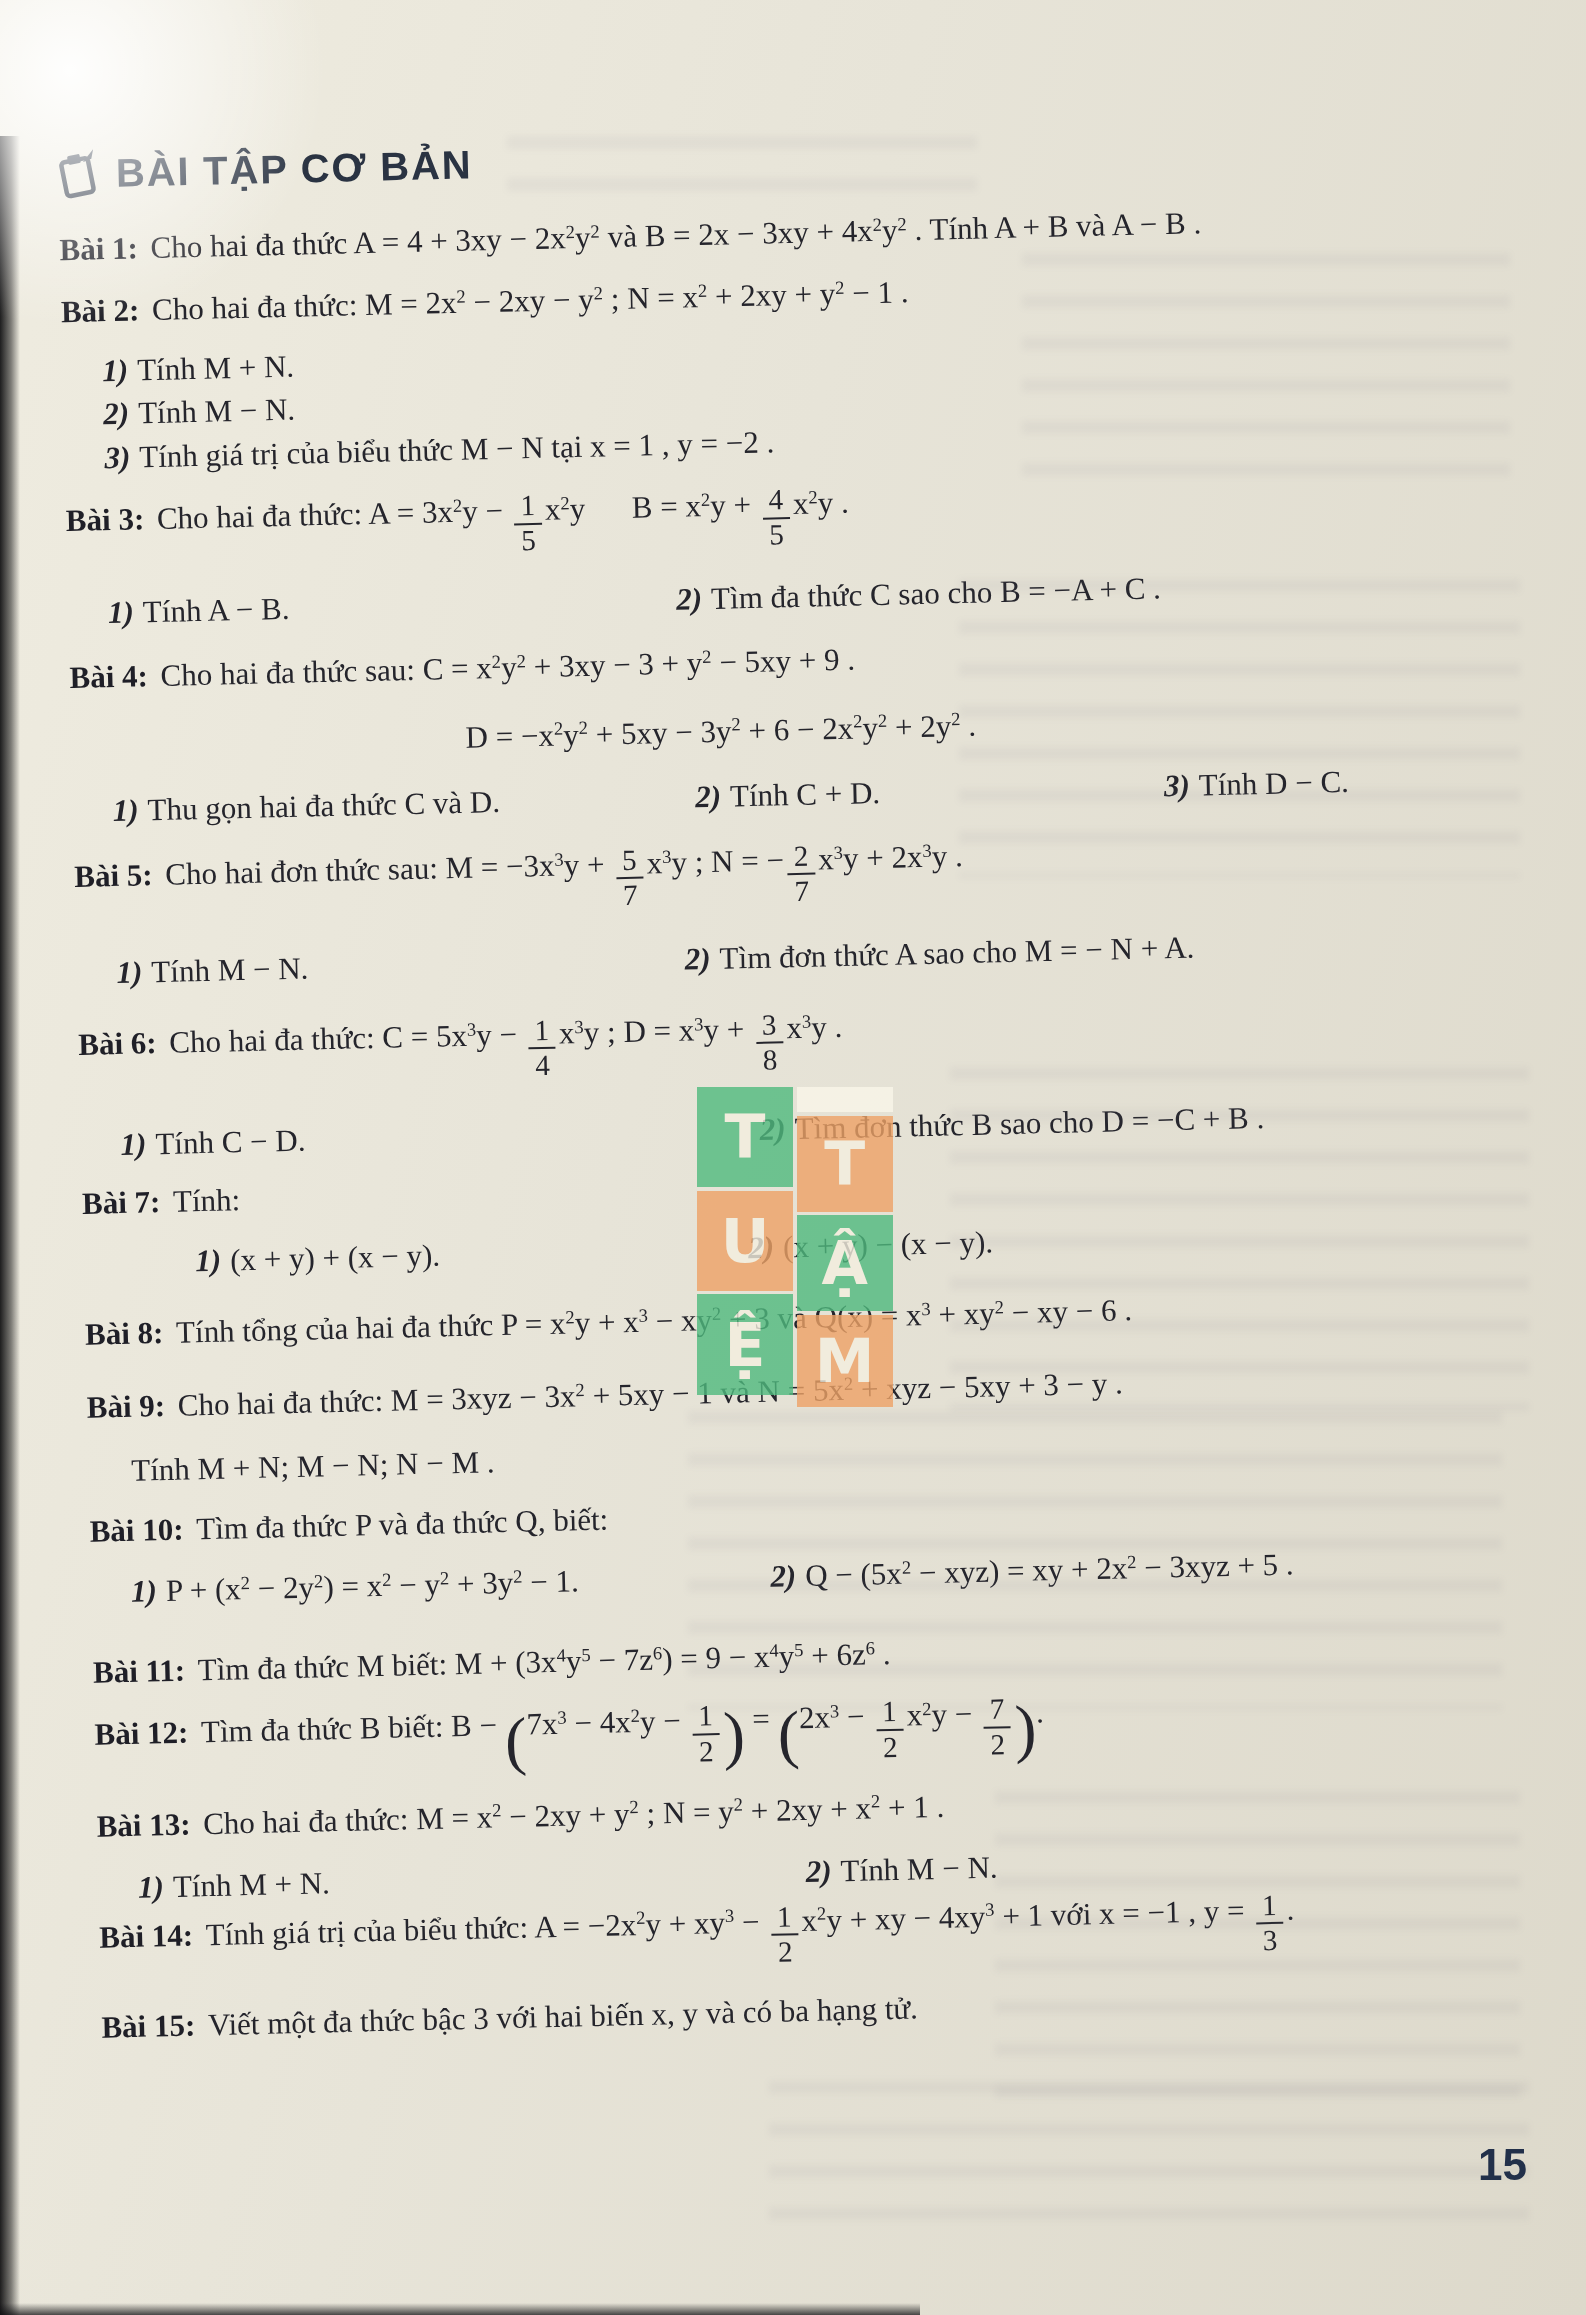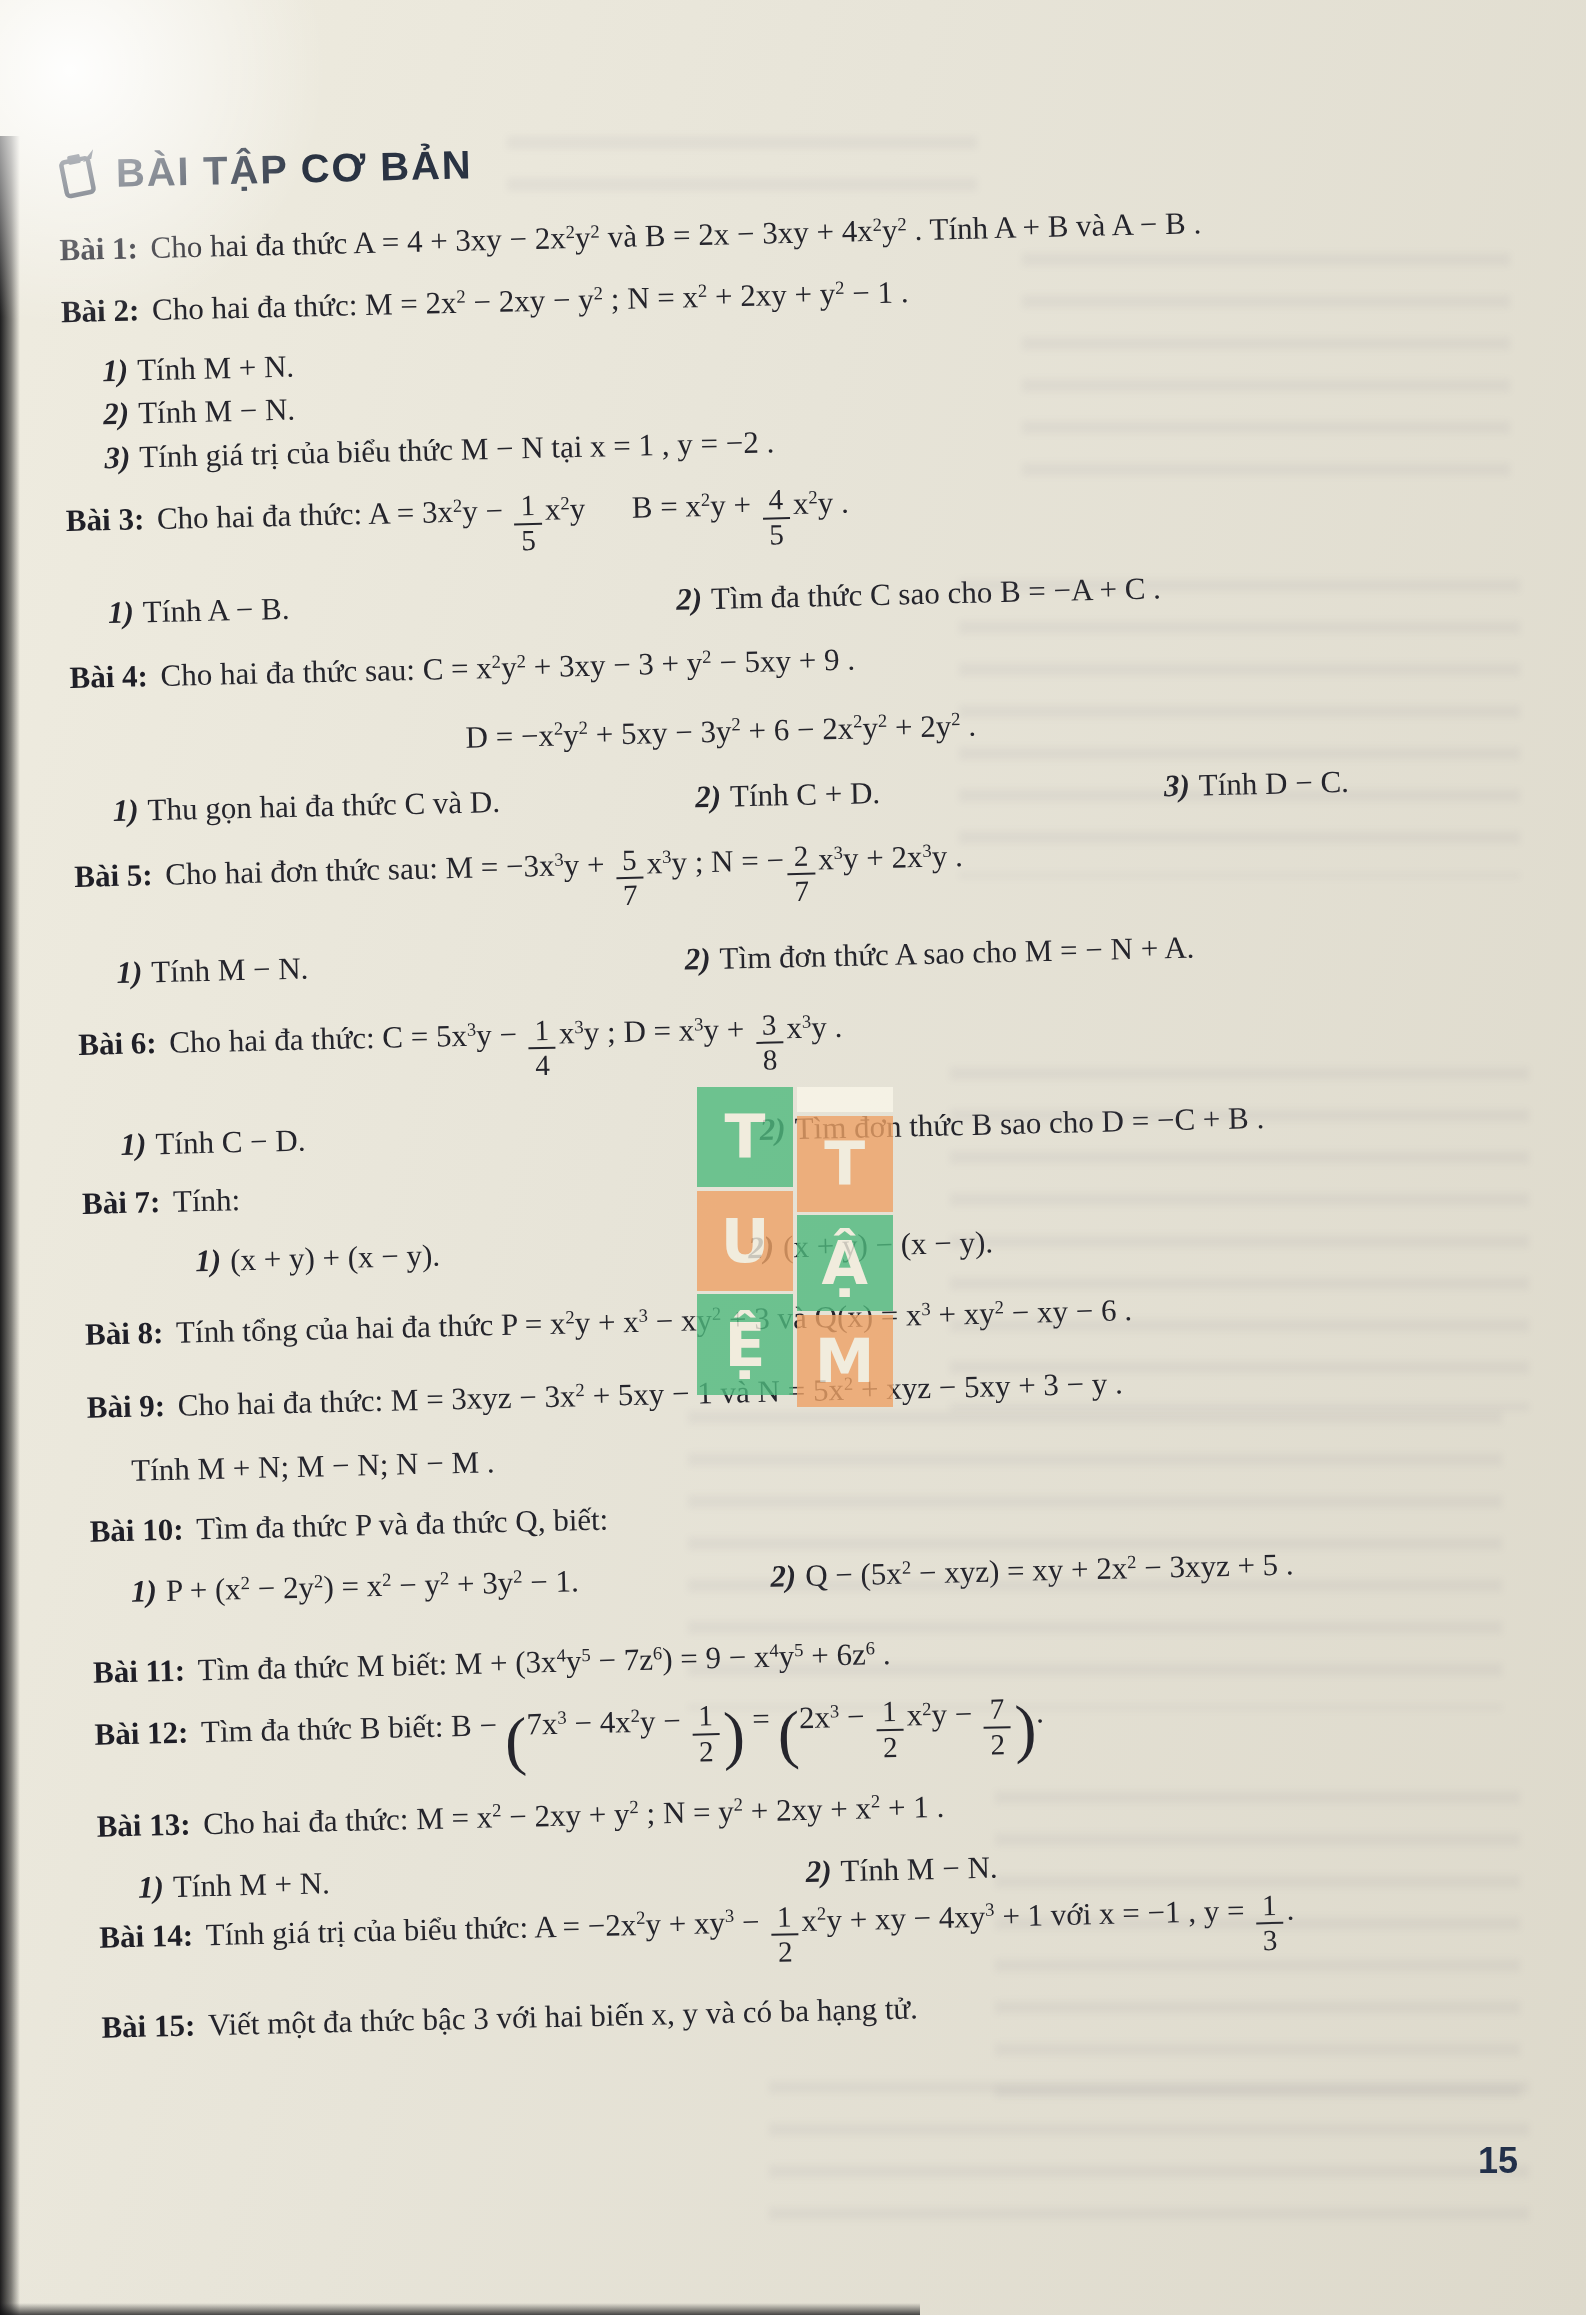--- a/index.html
+++ b/index.html
@@ -35,21 +35,21 @@
   .frac .fn{display:block;border-bottom:2.3px solid #25252c;padding:0 6.3px 0.9px;}
   .frac .fd{display:block;padding-top:0.9px;}
   .bp{font-size:2.1em;font-weight:400;vertical-align:-0.42em;line-height:0;}
   
   .watermark{position:absolute;left:697px;top:1087px;display:flex;gap:3.6px;opacity:.8;z-index:5;}
   .wcol{display:flex;flex-direction:column;gap:3.6px;}
   .tile{width:96px;display:flex;align-items:center;justify-content:center;
         font-family:"DejaVu Sans","Liberation Sans",sans-serif;font-weight:700;font-size:60px;}
   
   .pageno{position:absolute;left:1478px;top:2140px;font-family:"Liberation Sans","DejaVu Sans",sans-serif;
-          font-weight:700;font-size:36px;color:#22304a;z-index:6;}
+          font-weight:700;font-size:44px;color:#22304a;z-index:6;}
   
   .binding{position:absolute;left:0;top:136px;bottom:0;width:20px;z-index:7;
            background:linear-gradient(90deg,rgba(12,12,14,.92),rgba(12,12,14,.5) 55%,rgba(12,12,14,0));}
   .corner-light{position:absolute;left:-63px;top:-63px;width:416px;height:416px;z-index:8;pointer-events:none;
            background:radial-gradient(circle at 32% 32%,rgba(255,255,255,.95),rgba(255,255,255,0) 64%);}
   .bottom-shadow{position:absolute;left:0;bottom:0;width:58%;height:12.7px;z-index:7;
            background:linear-gradient(0deg,rgba(14,14,17,.8),rgba(14,14,17,0));}
   .bleed{position:absolute;z-index:1;filter:blur(3.6px);opacity:.12;pointer-events:none;
          background:repeating-linear-gradient(180deg,rgba(110,104,122,.55) 0 12.7px,rgba(110,104,122,0) 12.7px 42px);}
 </style>

